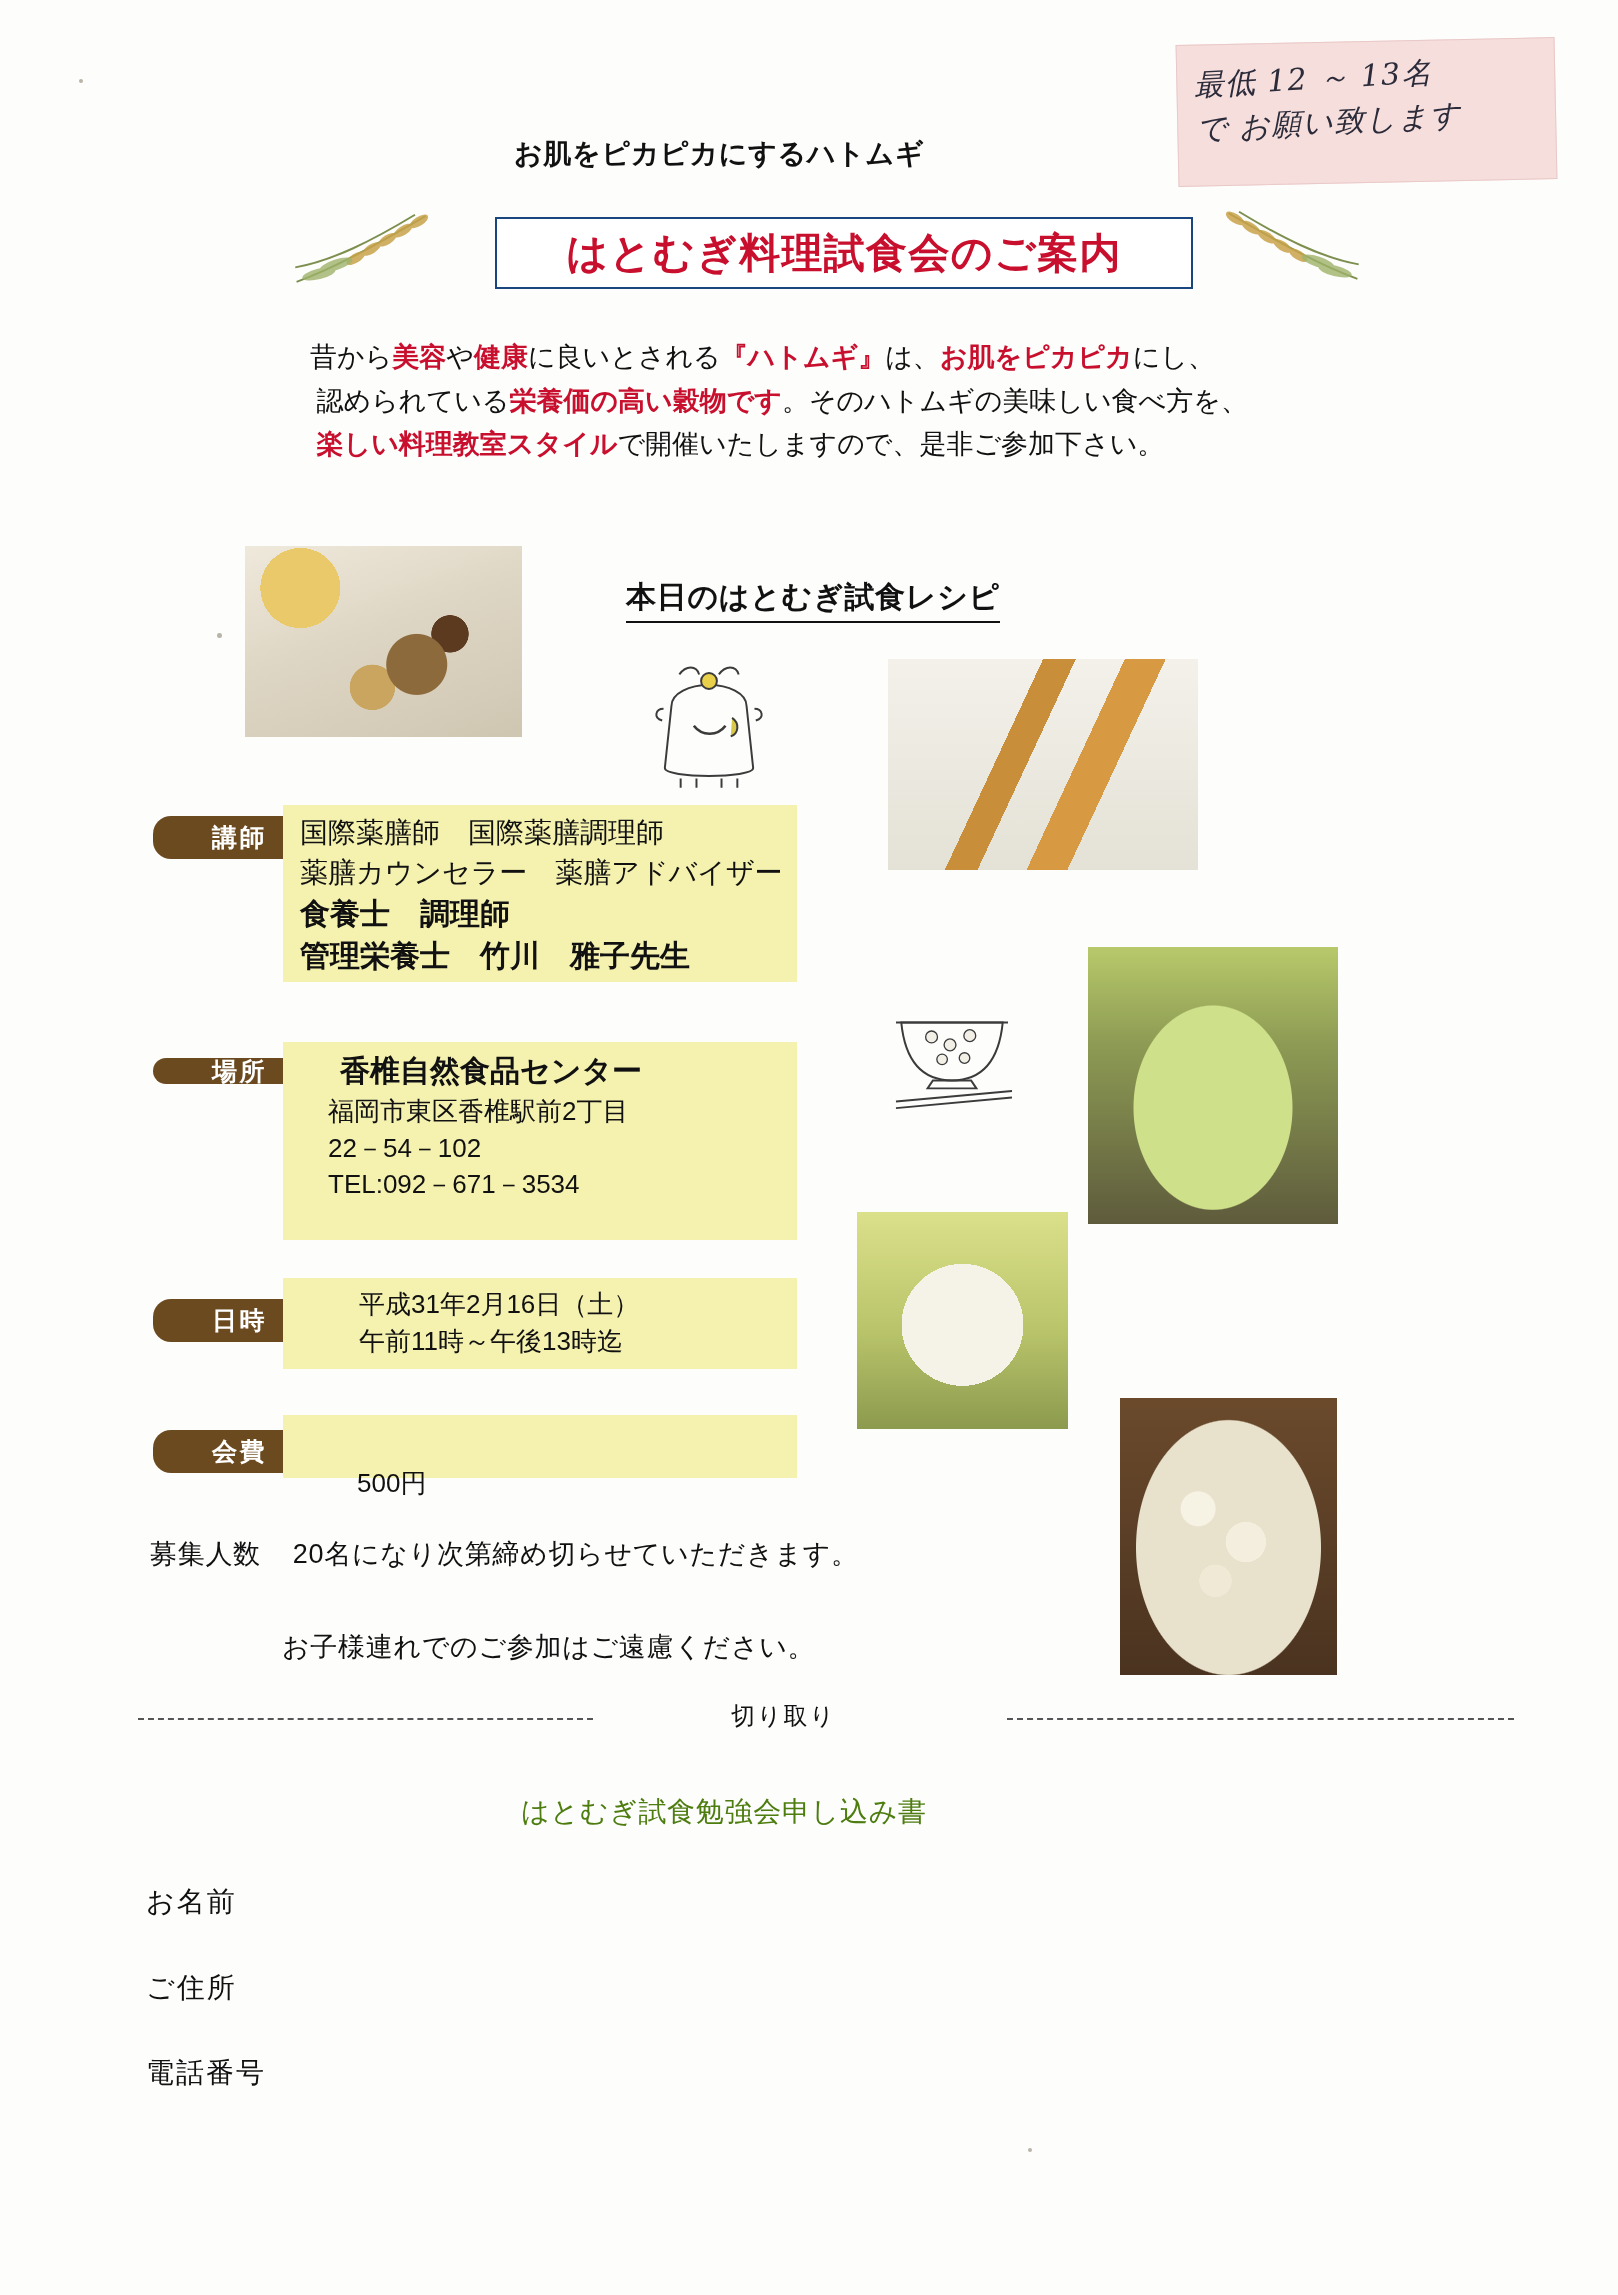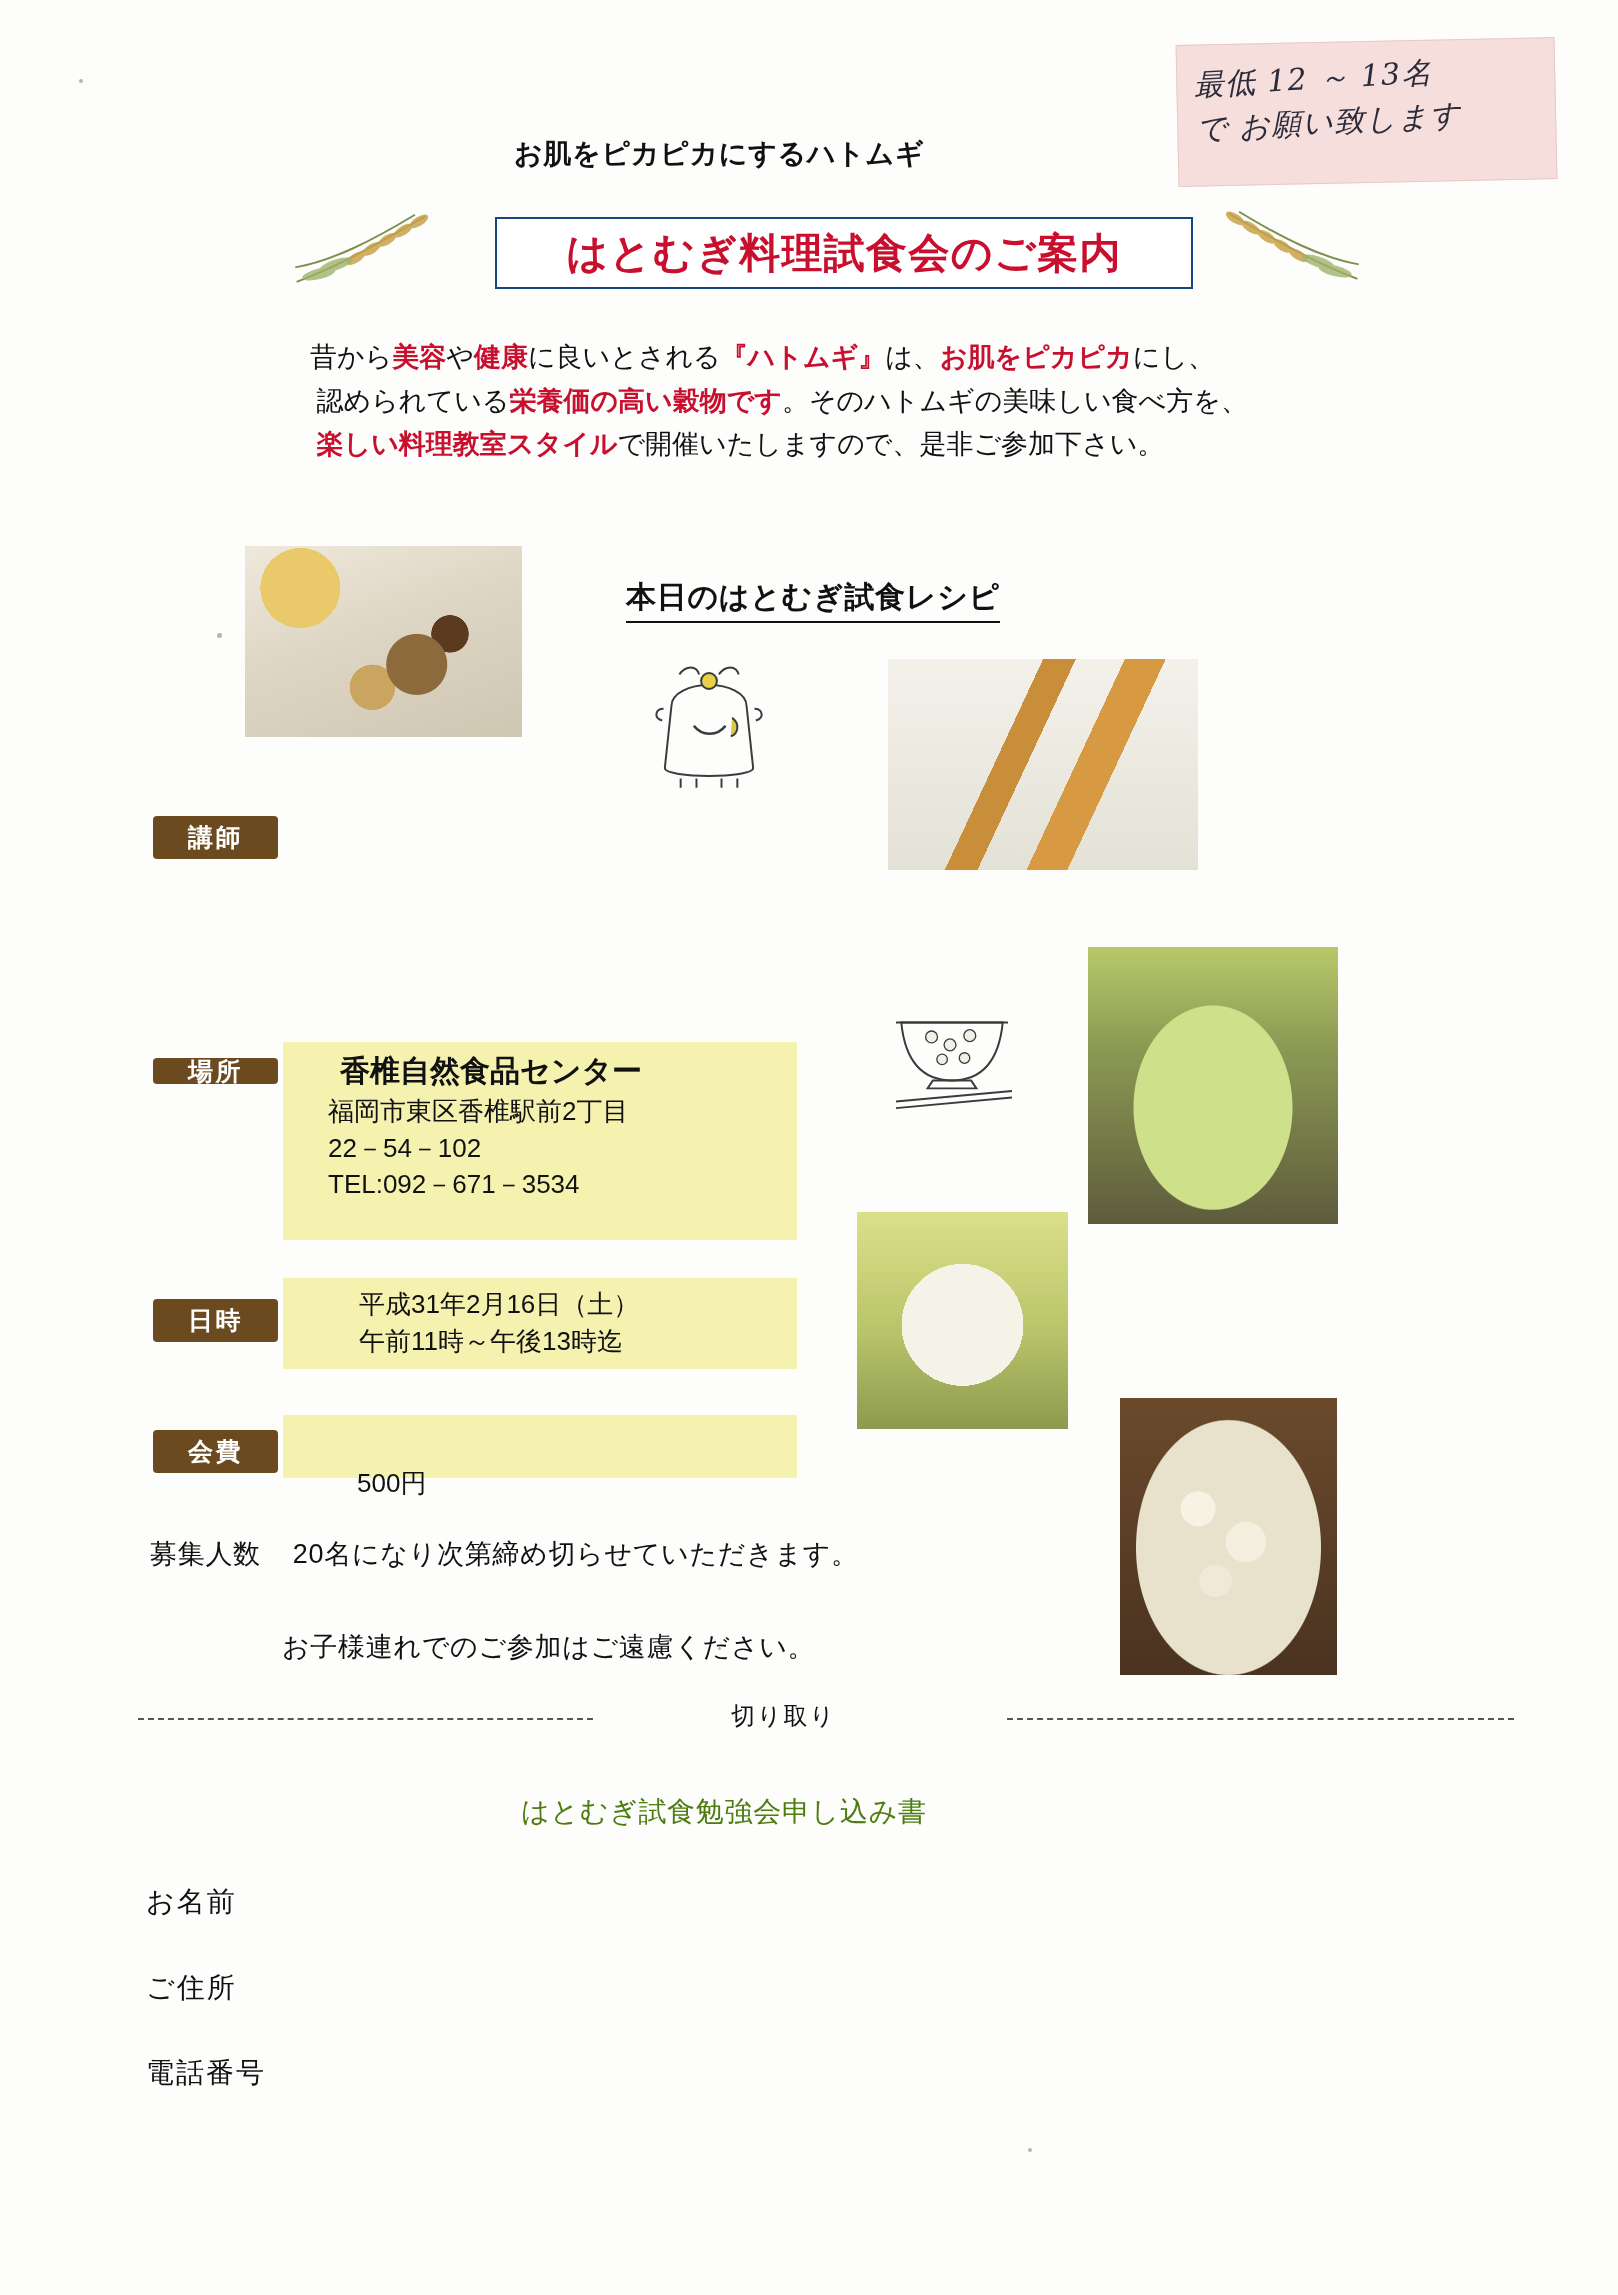--- a/index.html
+++ b/index.html
@@ -168,24 +168,25 @@
   #art-bowl { left: 876px; top: 975px; width: 152px; height: 145px; }
 
   
   .label-chip {
     position: absolute;
     background: #6b4a1f;
     color: #ffffff;
     font-size: 25px;
     font-weight: bold;
     letter-spacing: 2.6px;
-    border-radius: 4px;
+    border-radius: 18px;
     display: flex;
     align-items: center;
     justify-content: center;
+    padding-left: 24px;
   }
   .value-block {
     position: absolute;
     background: #f5f2b0;
     box-sizing: border-box;
     padding: 8px 17px;
   }
   .value-block .line {
     font-size: 26px;
     line-height: 1.42;
@@ -391,20 +392,26 @@
         <circle cx="84" cy="94" r="9"></circle>
         <circle cx="112" cy="106" r="9"></circle>
         <circle cx="142" cy="92" r="9"></circle>
         <circle cx="100" cy="128" r="8"></circle>
         <circle cx="134" cy="126" r="8"></circle>
       </g>
     </svg>
   </div>
 
   <div class="label-chip" id="chip-lecturer">講師</div>
+  <div class="value-block" id="val-lecturer">
+    <div class="line mid">国際薬膳師　国際薬膳調理師</div>
+    <div class="line mid">薬膳カウンセラー　薬膳アドバイザー</div>
+    <div class="line big">食養士　調理師</div>
+    <div class="line big">管理栄養士　竹川　雅子先生</div>
+  </div>
 
   <div class="label-chip" id="chip-place">場所</div>
   <div class="value-block" id="val-place">
     <div class="line big">香椎自然食品センター</div>
     <div class="line sub">福岡市東区香椎駅前2丁目</div>
     <div class="line sub">22－54－102</div>
     <div class="line sub">TEL:092－671－3534</div>
   </div>
 
   <div class="label-chip" id="chip-datetime">日時</div>

